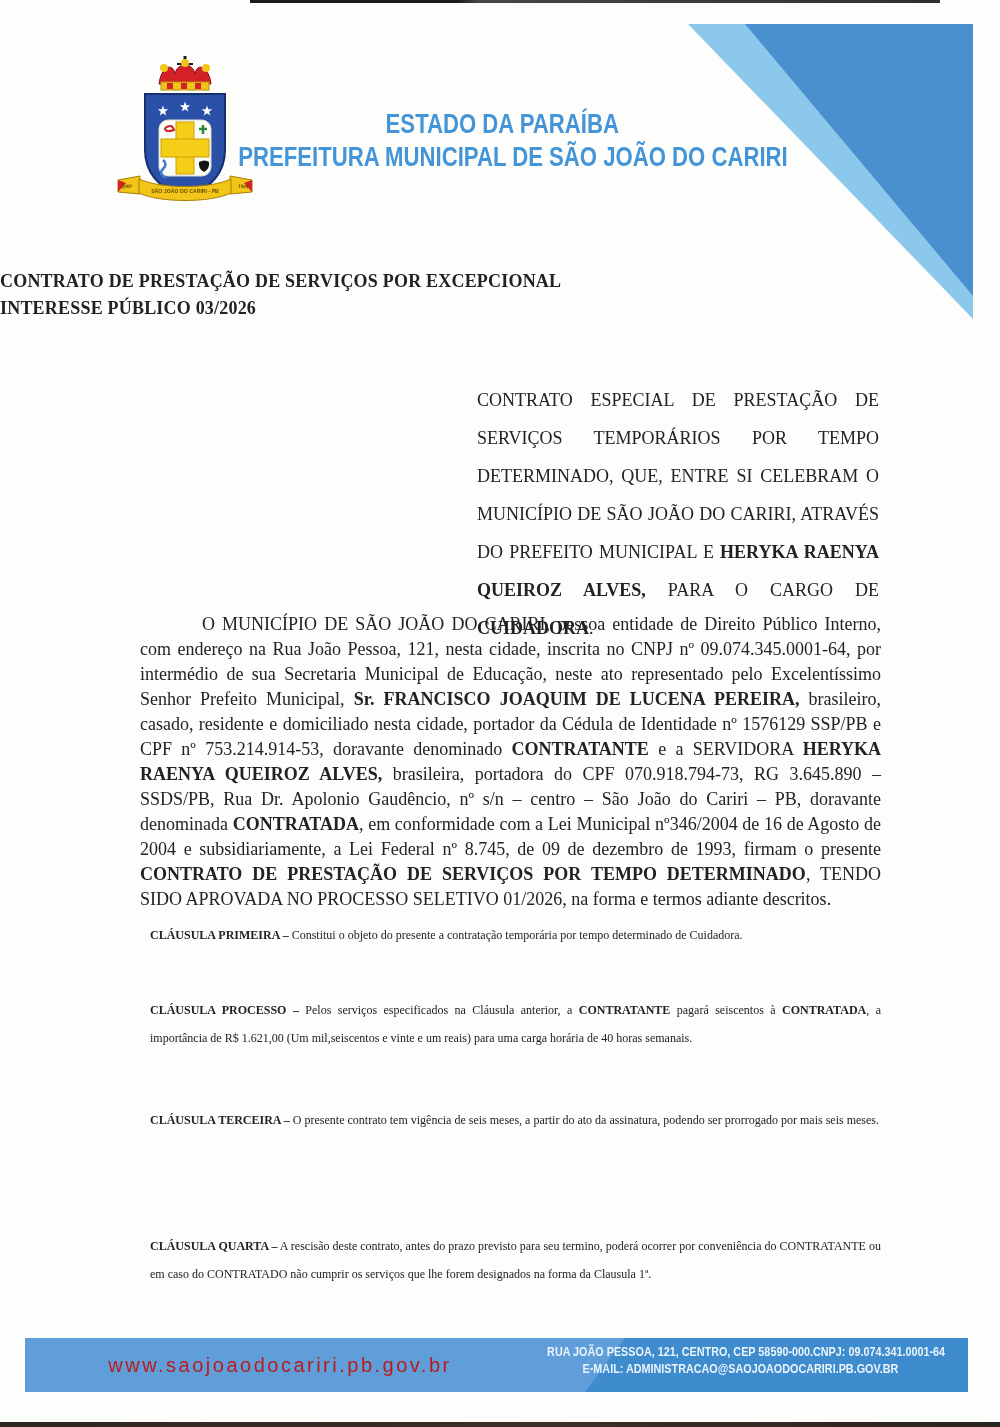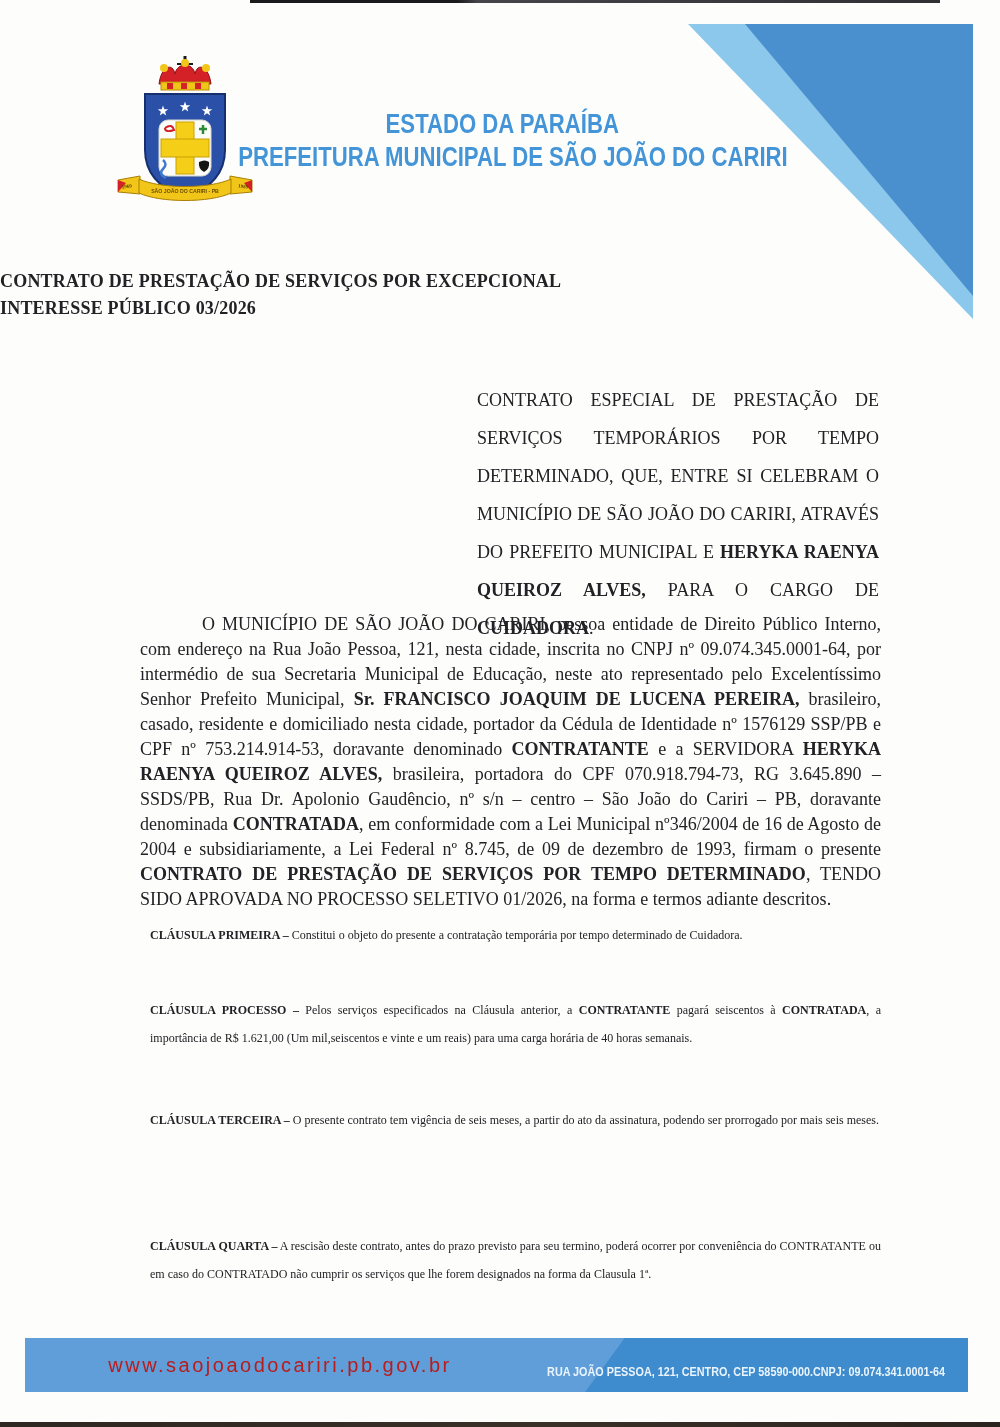--- a/index.html
+++ b/index.html
@@ -68,21 +68,21 @@
   .footer-bar-dark { position:absolute; left:0; top:0; width:100%; height:100%;
     clip-path:polygon(63.6% 0,100% 0,100% 100%,59.4% 100%); background:#3e8bcd; }
   .footer-web {
     position:absolute; left:70px; top:1354px; width:420px; text-align:center;
     color:#b91c1c; font-size:20px; letter-spacing:2.5px;
     font-family:Liberation Sans, sans-serif;
   }
   .footer-right {
     position:absolute; left:525px; top:1344px; width:430px; text-align:center;
     color:#eaf4fc; font-family:"Liberation Sans", sans-serif; font-weight:bold;
-    font-size:12px; line-height:17px;margin-top:20px;
+    font-size:12px; line-height:17px;
   }
   .footer-right .cond { display:inline-block; transform:scaleX(0.9);
     transform-origin:center; white-space:nowrap; }
 </style>
 </head>
 <body>
 
 <div class="page">
 
   <div class="scan-top-line"></div>
@@ -154,17 +154,18 @@
   <div class="clause clause-2"><b>CLÁUSULA PROCESSO –</b><span> Pelos serviços especificados na Cláusula anterior, a </span><b>CONTRATANTE</b><span> pagará seiscentos à </span><b>CONTRATADA</b><span>, a importância de R$ 1.621,00 (Um mil,seiscentos e vinte e um reais) para uma carga horária de 40 horas semanais.</span></div>
   <div class="clause clause-3"><b>CLÁUSULA TERCEIRA –</b><span> O presente contrato tem vigência de seis meses, a partir do ato da assinatura, podendo ser prorrogado por mais seis meses.</span></div>
   <div class="clause clause-4"><b>CLÁUSULA QUARTA –</b><span> A rescisão deste contrato, antes do prazo previsto para seu termino, poderá ocorrer por conveniência do CONTRATANTE ou em caso do CONTRATADO não cumprir os serviços que lhe forem designados na forma da Clausula 1ª.</span></div>
 
   <div class="footer-bar">
     <div class="footer-bar-dark"></div>
   </div>
   <div class="footer-web">www.saojoaodocariri.pb.gov.br</div>
   <div class="footer-right">
     <div><span class="cond">RUA JOÃO PESSOA, 121, CENTRO, CEP 58590-000.CNPJ: 09.074.341.0001-64</span></div>
+    <div><span class="cond">E-MAIL: ADMINISTRACAO@SAOJOAODOCARIRI.PB.GOV.BR</span></div>
   </div>
 
   <div class="scan-bottom-line"></div>
 
 </div>
 
 </body></html>

